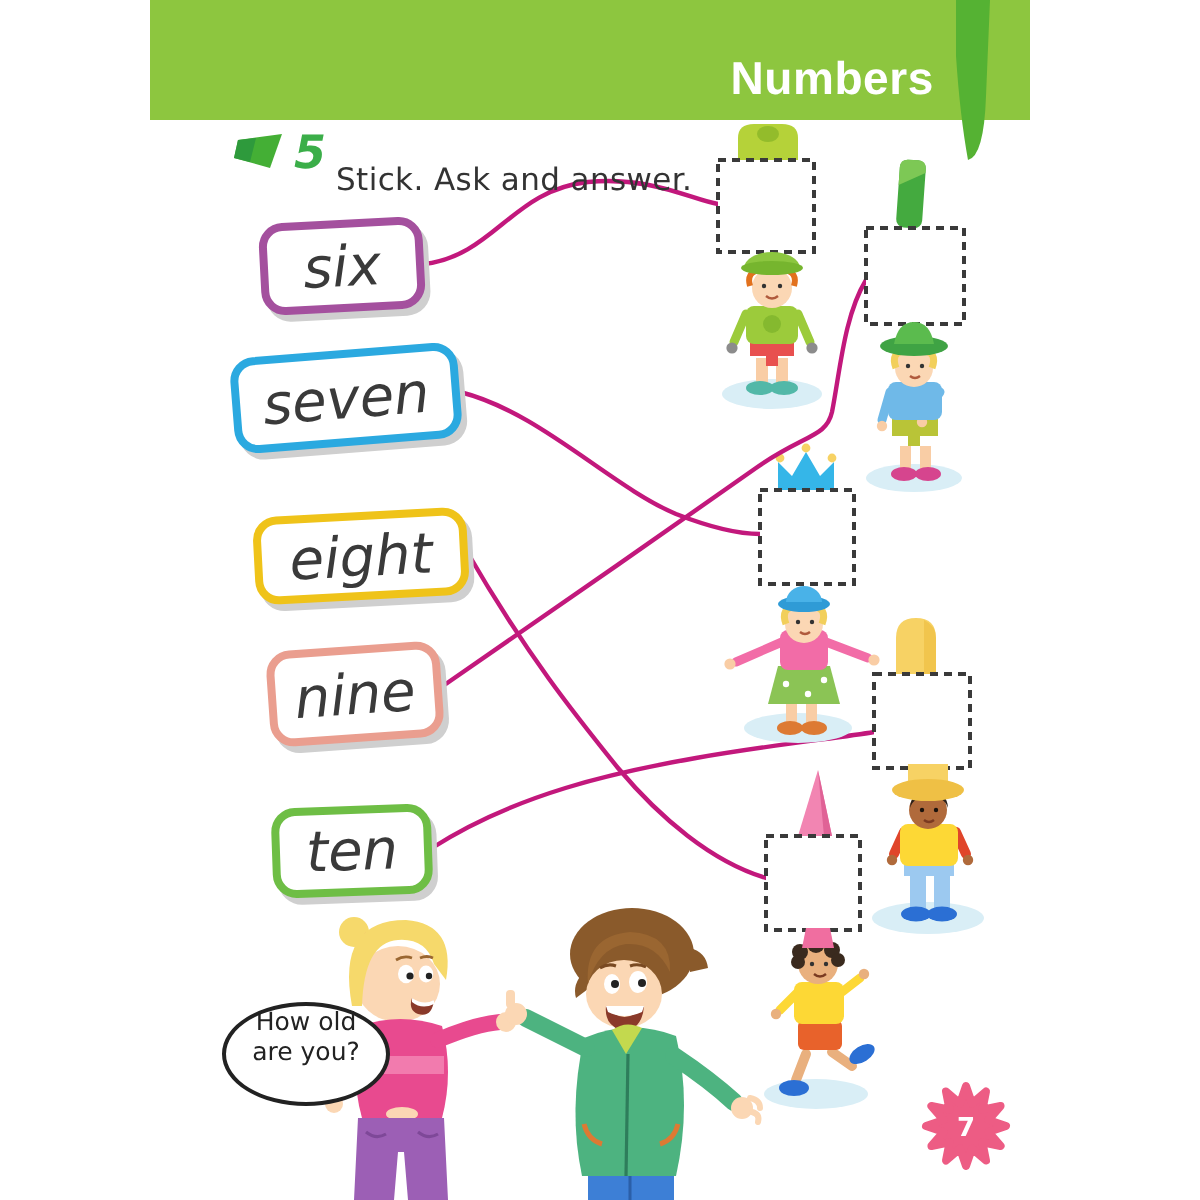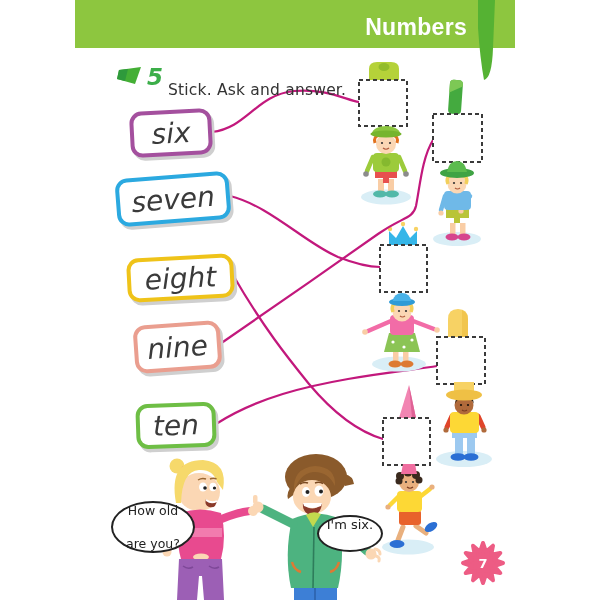--- a/index.html
+++ b/index.html
@@ -1,40 +1,40 @@
 <!DOCTYPE html>
 <html><head>
 <meta charset="utf-8">
 <style>
   html,body{margin:0;padding:0;background:#fff;}
   .page{position:relative;width:600px;height:600px;background:#fff;overflow:hidden;
         font-family:"DejaVu Sans",sans-serif;}
   
-  .header-bar{position:absolute;left:75px;top:0;width:440px;height:48px;z-index:1;
+  .header-bar{position:absolute;left:75px;top:0;width:440px;height:60px;z-index:1;
       display:flex;align-items:flex-end;justify-content:flex-end;box-sizing:border-box;
       padding:0 48px 7px 0;color:#fff;font-weight:bold;font-size:23px;
       font-family:"Liberation Sans",sans-serif;letter-spacing:.3px;}
   
   .instruction{position:absolute;left:116px;top:66px;z-index:3;display:flex;align-items:flex-start;gap:5px;}
   .instruction .num{color:#3BAE49;font-weight:bold;font-size:23px;line-height:22px;font-style:italic;}
   .instruction .itext{font-size:15.5px;color:#333;margin-top:15px;letter-spacing:.2px;}
   
   .card{position:absolute;z-index:3;background:#fff;border:4px solid #999;border-radius:12px;
       box-sizing:border-box;display:flex;align-items:center;justify-content:center;
       font-size:28px;font-style:italic;color:#3A3A3A;box-shadow:2.5px 3.5px 0 #CFCFCF;}
   .card-six{left:130px;top:110px;width:82px;height:46px;transform:rotate(-3deg);}
   .card-seven{left:116px;top:175px;width:114px;height:48px;transform:rotate(-4.5deg);}
   .card-eight{left:127px;top:256px;width:107px;height:44px;transform:rotate(-3deg);}
   .card-nine{left:134px;top:323px;width:87px;height:48px;transform:rotate(-4deg);}
   .card-ten{left:136px;top:403px;width:80px;height:45px;transform:rotate(-2deg);}
   
   .art{position:absolute;left:0;top:0;z-index:2;}
   
   .bubble{position:absolute;z-index:4;background:#fff;border:2px solid #222;border-radius:50%;
-      display:flex;flex-direction:column;align-items:center;justify-content:space-between;
+      display:flex;flex-direction:column;align-items:center;justify-content:flex-start;
       color:#222;text-align:center;line-height:1.2;}
   .bubble1{left:111px;top:501px;width:80px;height:48px;font-size:12.5px;}
   .bubble2{left:317px;top:515px;width:62px;height:33px;font-size:13px;}
 </style>
 </head>
 <body>
 
 <div class="page">
 
   <div class="header-bar" style="background-color: rgb(141, 198, 63);">
@@ -278,17 +278,14 @@
                L473,580.3 L474.8,571.2 L465.7,573 L471.8,566 L463,563 L471.8,560 L465.7,553 L474.8,554.8
                L473,545.7 L480,551.8 L483,543 L486,551.8 L493,545.7 L491.2,554.8 L500.3,553 L494.2,560 Z" fill="#ED5C84" stroke="#ED5C84" stroke-width="4" stroke-linejoin="round"></path>
       <text x="483" y="568" text-anchor="middle" font-size="13" font-weight="bold" fill="#fff" font-family="DejaVu Sans, sans-serif">7</text>
     </g>
   </svg>
 
   <div class="bubble bubble1">
     <div>How old</div>
     <div>are you?</div>
   </div>
-  <div class="bubble bubble2">
-    <div>I'm six.</div>
-  </div>
 
 </div>
 
 </body></html>

